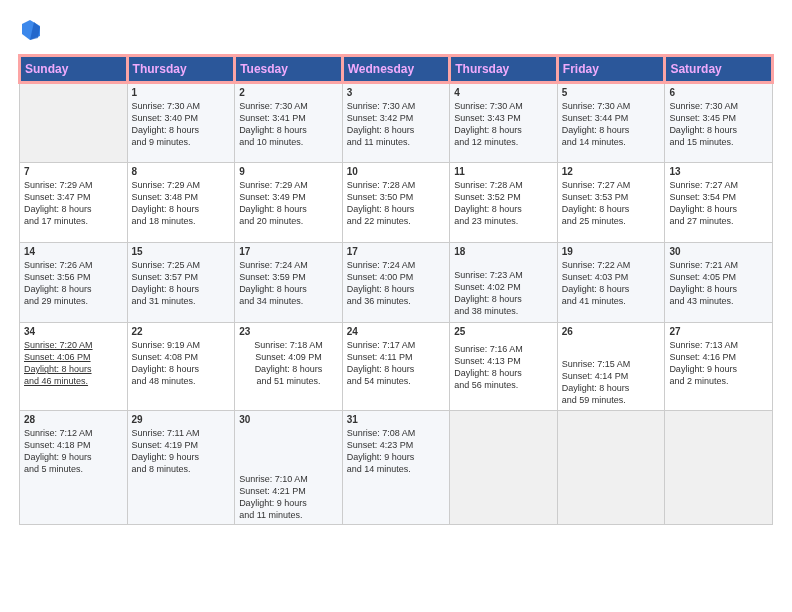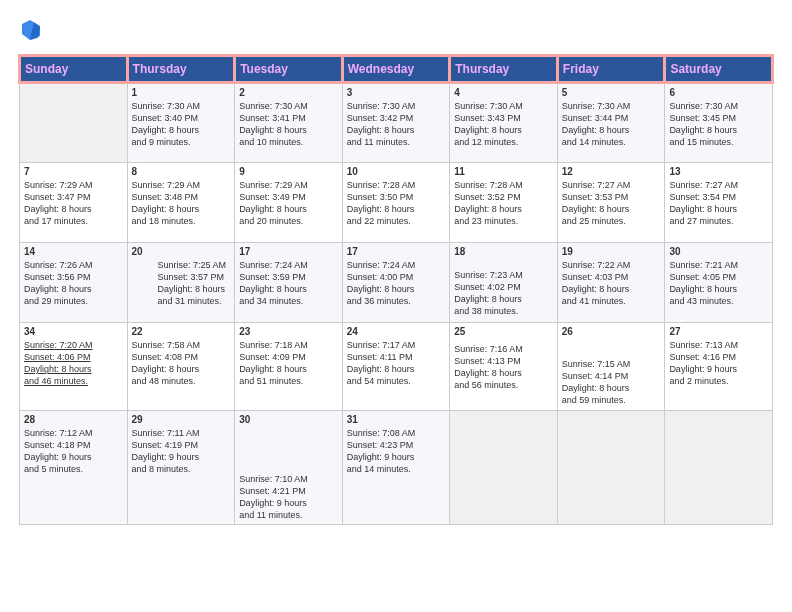--- a/index.html
+++ b/index.html
@@ -231,22 +231,22 @@
         </tr>
         <tr>
           <td>
             <span class="day-num">14</span>
             <div class="cell-text" style="white-space: pre-line;">Sunrise: 7:26 AM
 Sunset: 3:56 PM
 Daylight: 8 hours
 and 29 minutes.</div>
           </td>
           <td>
-            <span class="day-num">20</span>
-            <div class="cell-text" style="white-space: pre-line; margin-left: 26px;">Sunrise: 7:25 AM
+            <span class="day-num">15</span>
+            <div class="cell-text" style="white-space: pre-line;">Sunrise: 7:25 AM
 Sunset: 3:57 PM
 Daylight: 8 hours
 and 31 minutes.</div>
           </td>
           <td>
             <span class="day-num">17</span>
             <div class="cell-text" style="white-space: pre-line;">Sunrise: 7:24 AM
 Sunset: 3:59 PM
 Daylight: 8 hours
 and 34 minutes.</div>
@@ -283,28 +283,28 @@
         <tr>
           <td>
             <span class="day-num">34</span>
             <div class="cell-text" style="white-space: pre-line; text-decoration: underline;">Sunrise: 7:20 AM
 Sunset: 4:06 PM
 Daylight: 8 hours
 and 46 minutes.</div>
           </td>
           <td>
             <span class="day-num">22</span>
-            <div class="cell-text" style="white-space: pre-line;">Sunrise: 7:58 AM
+            <div class="cell-text" style="white-space: pre-line;">Sunrise: 9:19 AM
 Sunset: 4:08 PM
 Daylight: 8 hours
 and 48 minutes.</div>
           </td>
           <td>
             <span class="day-num">23</span>
-            <div class="cell-text" style="white-space: pre-line;">Sunrise: 7:18 AM
+            <div class="cell-text" style="white-space: pre-line; text-align: center;">Sunrise: 7:18 AM
 Sunset: 4:09 PM
 Daylight: 8 hours
 and 51 minutes.</div>
           </td>
           <td>
             <span class="day-num">24</span>
             <div class="cell-text" style="white-space: pre-line;">Sunrise: 7:17 AM
 Sunset: 4:11 PM
 Daylight: 8 hours
 and 54 minutes.</div>

